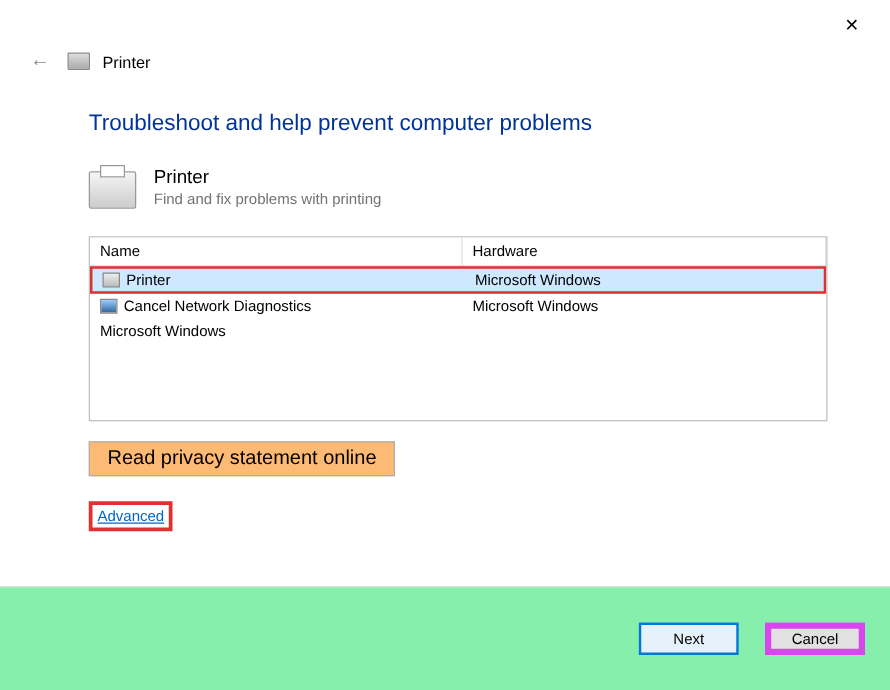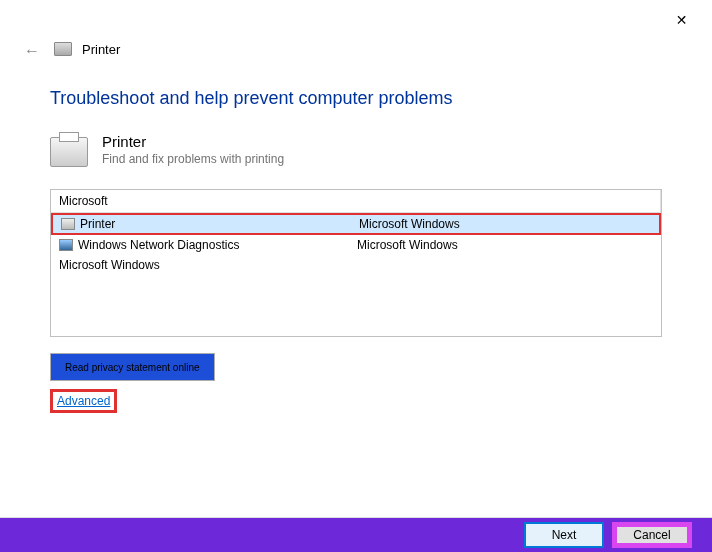--- a/index.html
+++ b/index.html
@@ -47,21 +47,21 @@
       height: 14px;
       background: linear-gradient(#ddd, #aaa);
       border: 1px solid #888;
       position: relative;
       border-radius: 1px;
     }
     .header-title {
       font-size: 13px;
     }
     .content {
-      padding: 20px 50px 0 50px;
+      padding: 20px 50px 0 71px;
     }
     .main-heading {
       color: #003399;
       font-size: 18px;
       font-weight: 400;
       margin: 0 0 24px 0;
     }
     .section-row {
       display: flex;
       align-items: flex-start;
@@ -142,48 +142,48 @@
       background: linear-gradient(#9cf,#369);
     }
     .row-icon.hw {
       background: linear-gradient(#eee,#ccc);
     }
     .privacy-btn {
       margin-top: 16px;
       height: 28px;
       padding: 0 14px;
       font-family: inherit;
-      font-size: 10px;
-      background: #1d4ed8;
+      font-size: 16px;
+      background: #fdba74;
       border: 1px solid #adadad;
       cursor: pointer;
     }
     .advanced-wrap {
-      margin-top: 8px;
+      margin-top: 20px;
       display: inline-block;
       border: 3px solid #e03030;
       padding: 2px 4px;
     }
     .advanced-link {
       color: #0066cc;
       text-decoration: underline;
       font-size: 12px;
       cursor: pointer;
     }
     .footer {
       position: absolute;
       bottom: 0;
       left: 0;
       right: 0;
       border-top: 1px solid #ddd;
-      padding: 4px 20px;
+      padding: 28px 20px;
       display: flex;
       justify-content: flex-end;
-      gap: 8px;
-      background: #6d28d9;
+      gap: 21px;
+      background: #86efac;
     }
     .footer button {
       min-width: 80px;
       height: 26px;
       font-family: inherit;
       font-size: 12px;
       background: #e1e1e1;
       border: 5px solid #d946ef;
       cursor: pointer;
     }
@@ -215,34 +215,35 @@
   <div class="section-row">
     <div class="printer-icon-large"></div>
     <div>
       <div class="section-title">Printer</div>
       <div class="section-desc">Find and fix problems with printing</div>
     </div>
   </div>
 
   <div class="table-wrap">
     <div class="table-header">
-      <div class="th col-pub">Microsoft</div>
+      <div class="th col-name">Name</div>
+      <div class="th col-pub">Hardware</div>
     </div>
     <div class="tbody">
       <div class="tr selected">
         <div class="td col-name">
           <span class="row-icon"></span>
           <span>Printer</span>
         </div>
         <div class="td col-pub">Microsoft Windows</div>
       </div>
       <div class="tr">
         <div class="td col-name">
           <span class="row-icon net"></span>
-          <span>Windows Network Diagnostics</span>
+          <span>Cancel Network Diagnostics</span>
         </div>
         <div class="td col-pub">Microsoft Windows</div>
       </div>
       <div class="tr">
         <div class="td col-pub">Microsoft Windows</div>
       </div>
     </div>
   </div>
 
   <button class="privacy-btn">Read privacy statement online</button>

